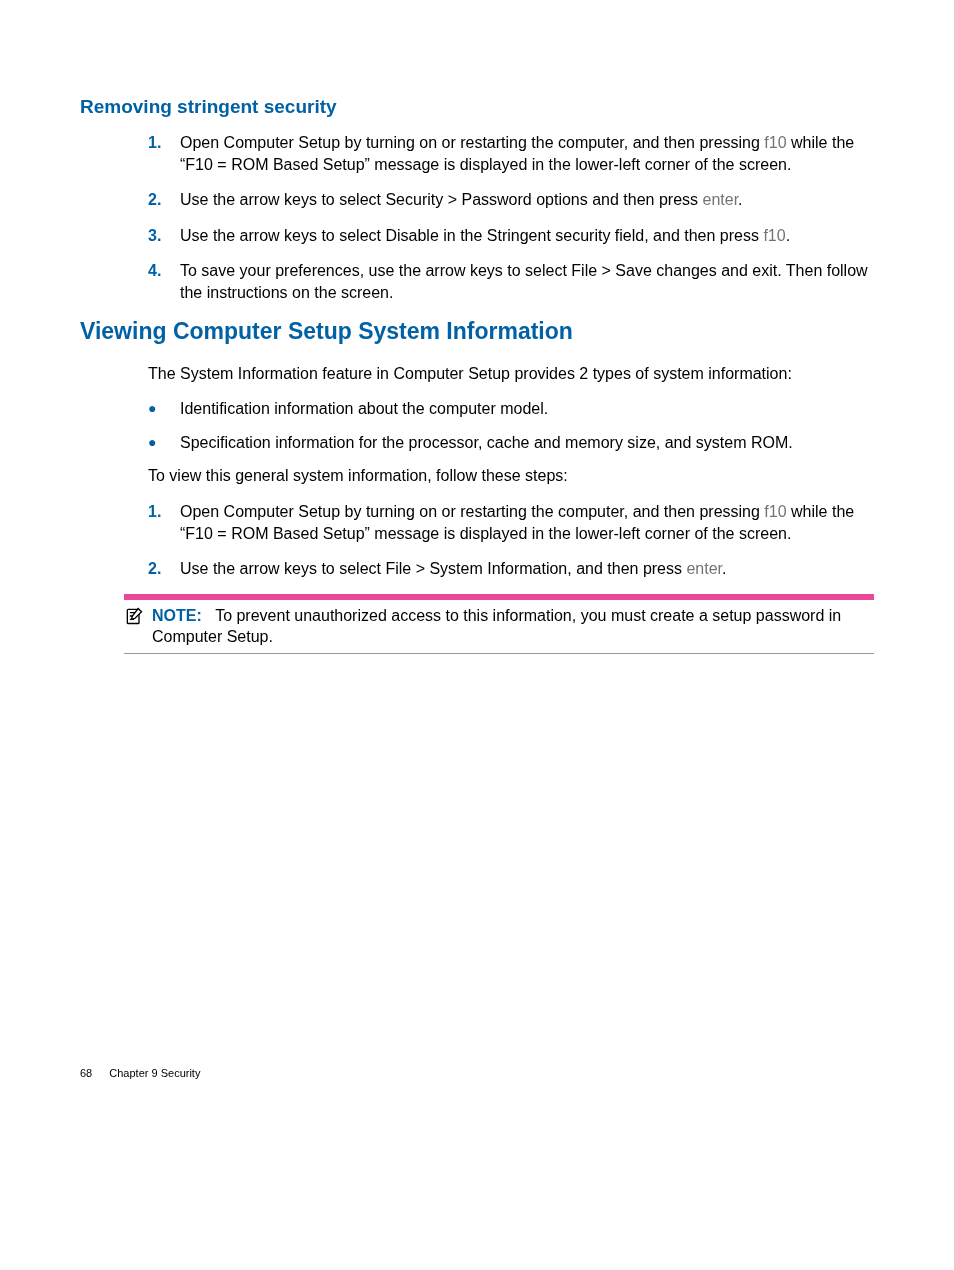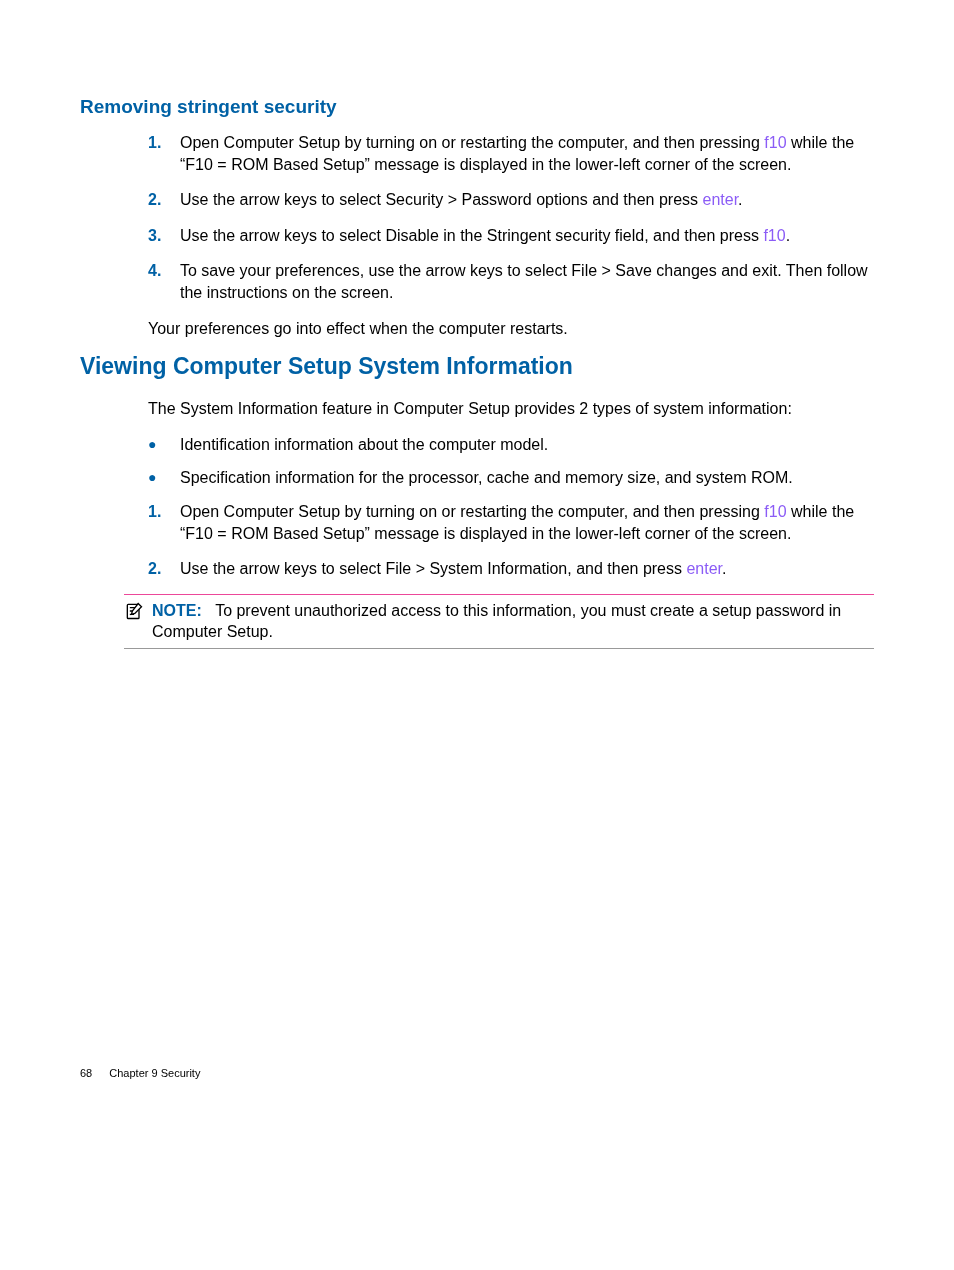--- a/index.html
+++ b/index.html
@@ -10,23 +10,23 @@
   .body-indent { margin-left: 68px; }
   .para { font-size: 16px; line-height: 1.35; margin-bottom: 14px; }
   ol.numbered { list-style: none; margin-left: 68px; padding: 0; }
   ol.numbered li { display: flex; align-items: flex-start; margin-bottom: 14px; font-size: 16px; line-height: 1.35; }
   ol.numbered li .num { color: #0061a5; font-weight: bold; min-width: 32px; }
   ol.numbered li .txt { flex: 1; }
   ul.bullets { list-style: none; margin-left: 68px; padding: 0; }
   ul.bullets li { display: flex; align-items: flex-start; margin-bottom: 12px; font-size: 16px; line-height: 1.35; }
   ul.bullets li .dot { color: #0061a5; min-width: 32px; font-size: 14px; line-height: 1.5; }
   ul.bullets li .txt { flex: 1; }
-  .key { color: #8b5cf6; }
+  .key { color: #737373; }
   .bold { font-weight: normal; }
-  .note-block { margin-left: 44px; margin-top: 2px; font-size: 16px; line-height: 1.35; border-top: 1px solid #ec4899; border-bottom: 1px solid #999; padding: 5px 0 5px 0; display: flex; align-items: flex-start; }
+  .note-block { margin-left: 44px; margin-top: 2px; font-size: 16px; line-height: 1.35; border-top: 6px solid #ec4899; border-bottom: 1px solid #999; padding: 5px 0 5px 0; display: flex; align-items: flex-start; }
   .note-icon { width: 22px; flex-shrink:0; margin-right: 6px; margin-top:1px; }
   .note-label { color: #0061a5; font-weight: bold; }
   .footer { position: absolute; bottom: 64px; left: 80px; font-size: 11px; }
   .footer .pagenum { margin-right: 14px; }
 </style>
 </head>
 <body>
 
 <div class="page">
 
@@ -53,37 +53,37 @@
       </span>
     </li>
     <li>
       <span class="num">4.</span>
       <span class="txt">
         <span>To save your preferences, use the arrow keys to select </span><span class="bold">File &gt; Save changes and exit</span><span>. Then follow the instructions on the screen.</span>
       </span>
     </li>
   </ol>
 
-  <div class="body-indent para">Your preferences go into effect when the computer restarts.</div>
 
   <div class="h2">Viewing Computer Setup System Information</div>
 
   <div class="body-indent para">The System Information feature in Computer Setup provides 2 types of system information:</div>
 
   <ul class="bullets">
     <li>
       <span class="dot">●</span>
       <span class="txt">Identification information about the computer model.</span>
     </li>
     <li>
       <span class="dot">●</span>
       <span class="txt">Specification information for the processor, cache and memory size, and system ROM.</span>
     </li>
   </ul>
 
+  <div class="body-indent para">To view this general system information, follow these steps:</div>
 
   <ol class="numbered">
     <li>
       <span class="num">1.</span>
       <span class="txt">
         <span>Open Computer Setup by turning on or restarting the computer, and then pressing </span><span class="key">f10</span><span> while the “F10 = ROM Based Setup” message is displayed in the lower-left corner of the screen.</span>
       </span>
     </li>
     <li>
       <span class="num">2.</span>

